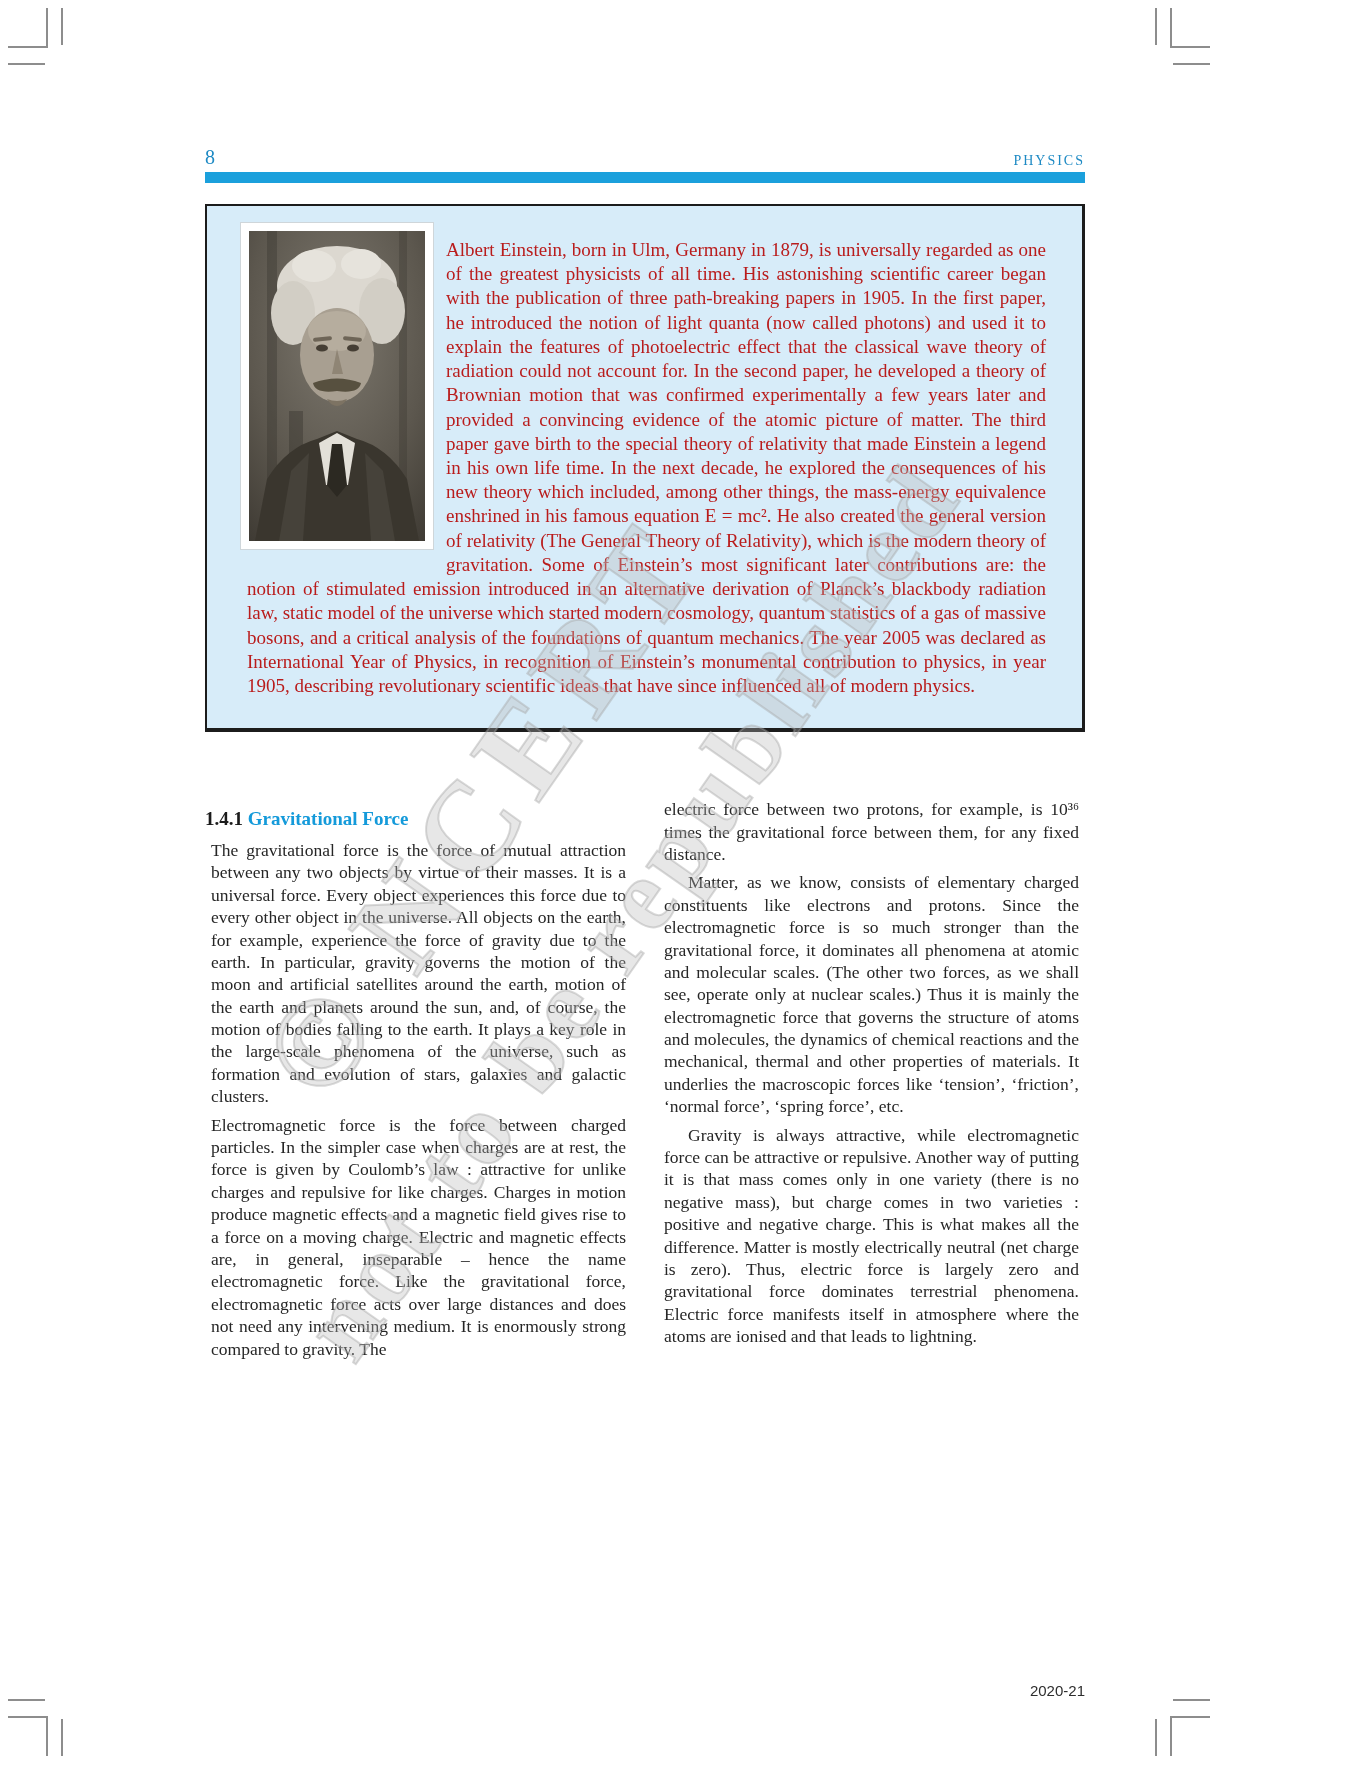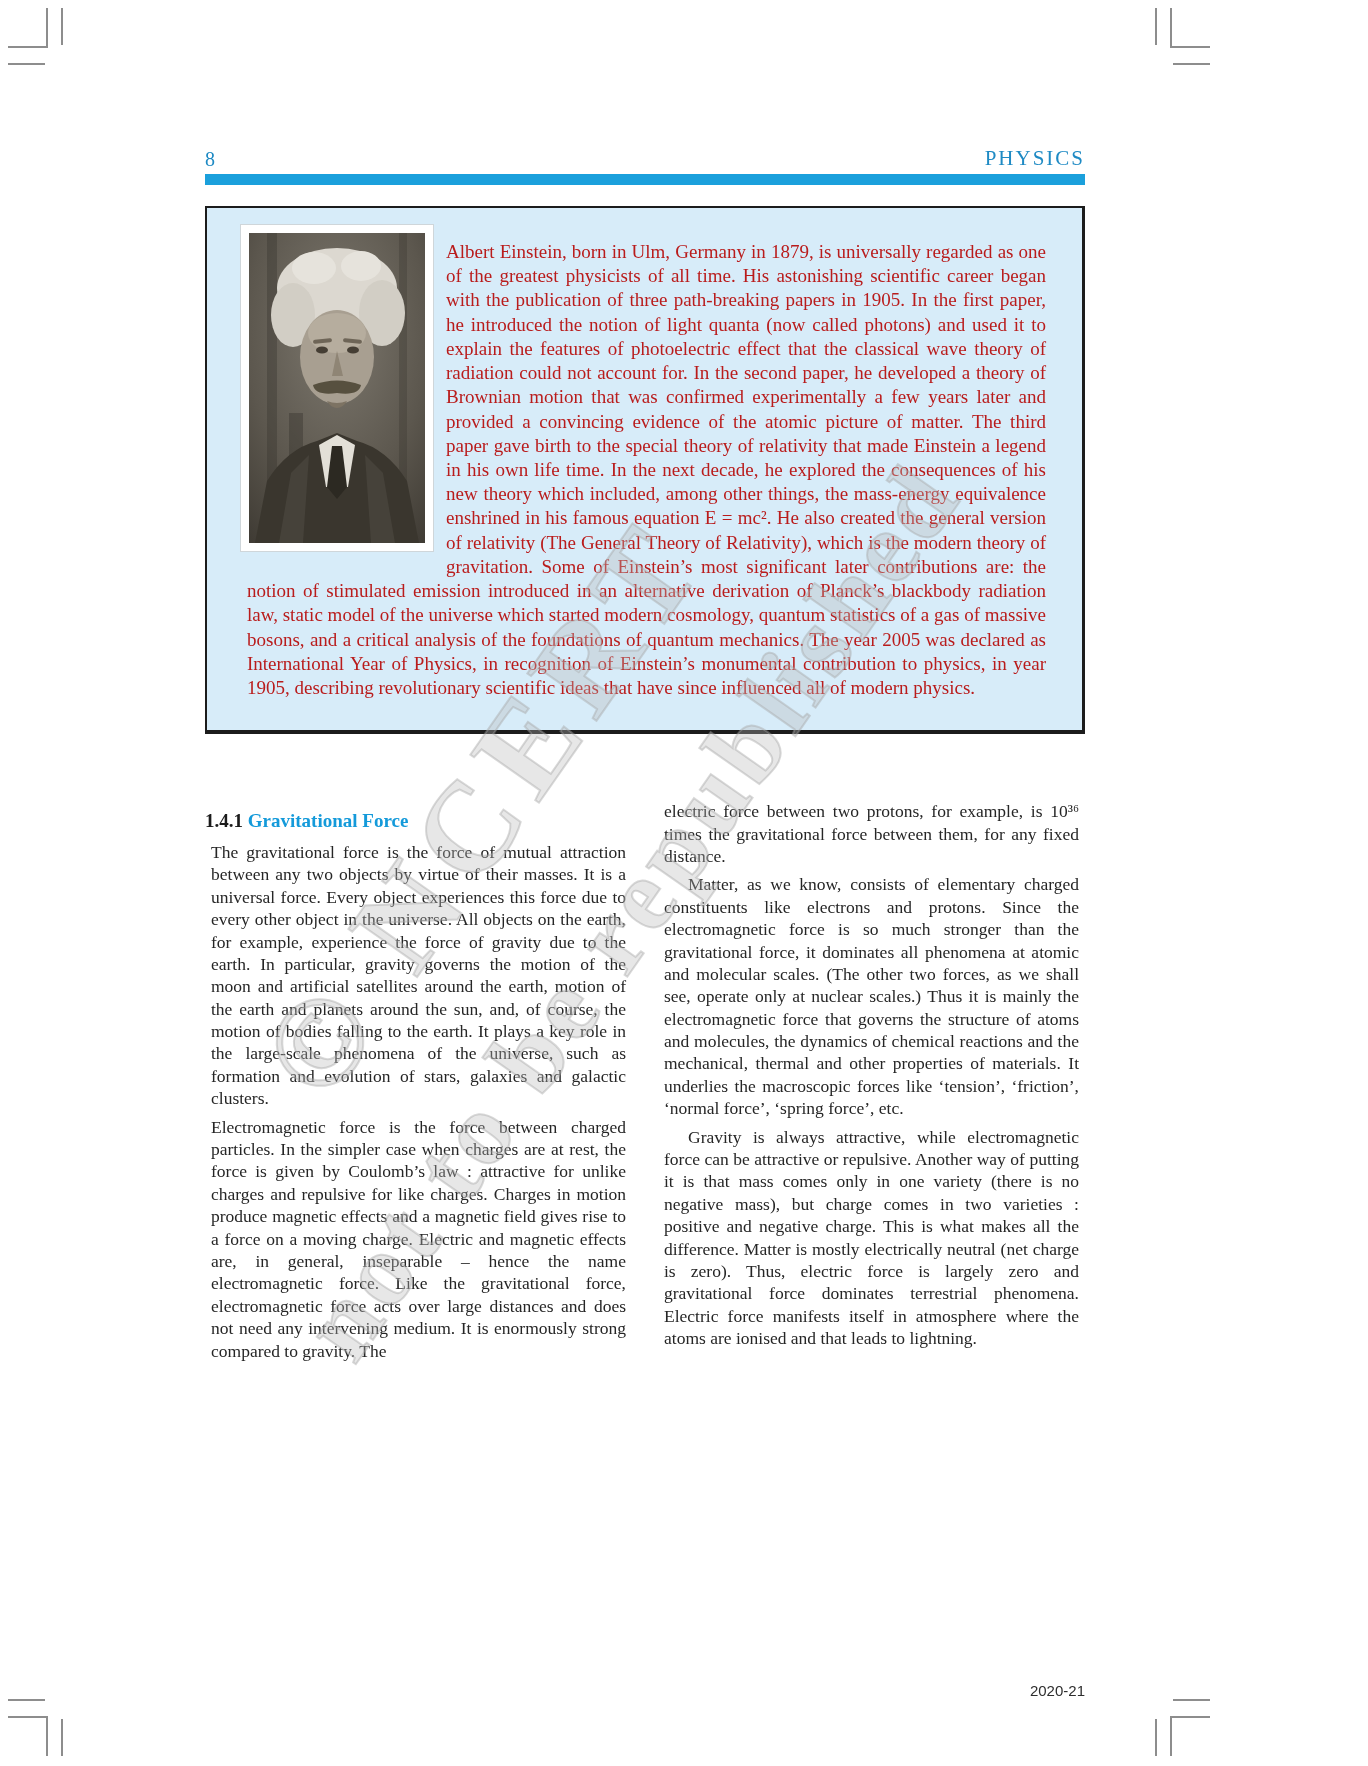--- a/index.html
+++ b/index.html
@@ -34,21 +34,21 @@
   .wm-line1{font-size:128px;letter-spacing:14px;}
   .wm-line2{font-size:104px;letter-spacing:6px;}
 
   
   .content{position:absolute;left:205px;top:146px;width:880px;z-index:2;}
 
   .page-header{position:relative;}
   .header-row{display:flex;justify-content:space-between;align-items:flex-end;
     color:#1e8ac4;}
   .page-number{font-size:20px;}
-  .running-head{font-size:21px;letter-spacing:2px;}
+  .running-head{font-size:14px;letter-spacing:2px;}
   .header-rule{margin-top:3px;height:11px;background:#1ba0dc;}
 
   
   .einstein-box{
     margin-top:21px;background:#d7ecf9;
     border:2px solid #1c1c1c;border-right-width:3px;border-bottom-width:4px;
     padding:16px 20px 14px 24px;min-height:460px;box-sizing:border-box;
   }
   .photo-frame{
     float:left;background:#ffffff;padding:8px;margin:1px 13px 6px 10px;

